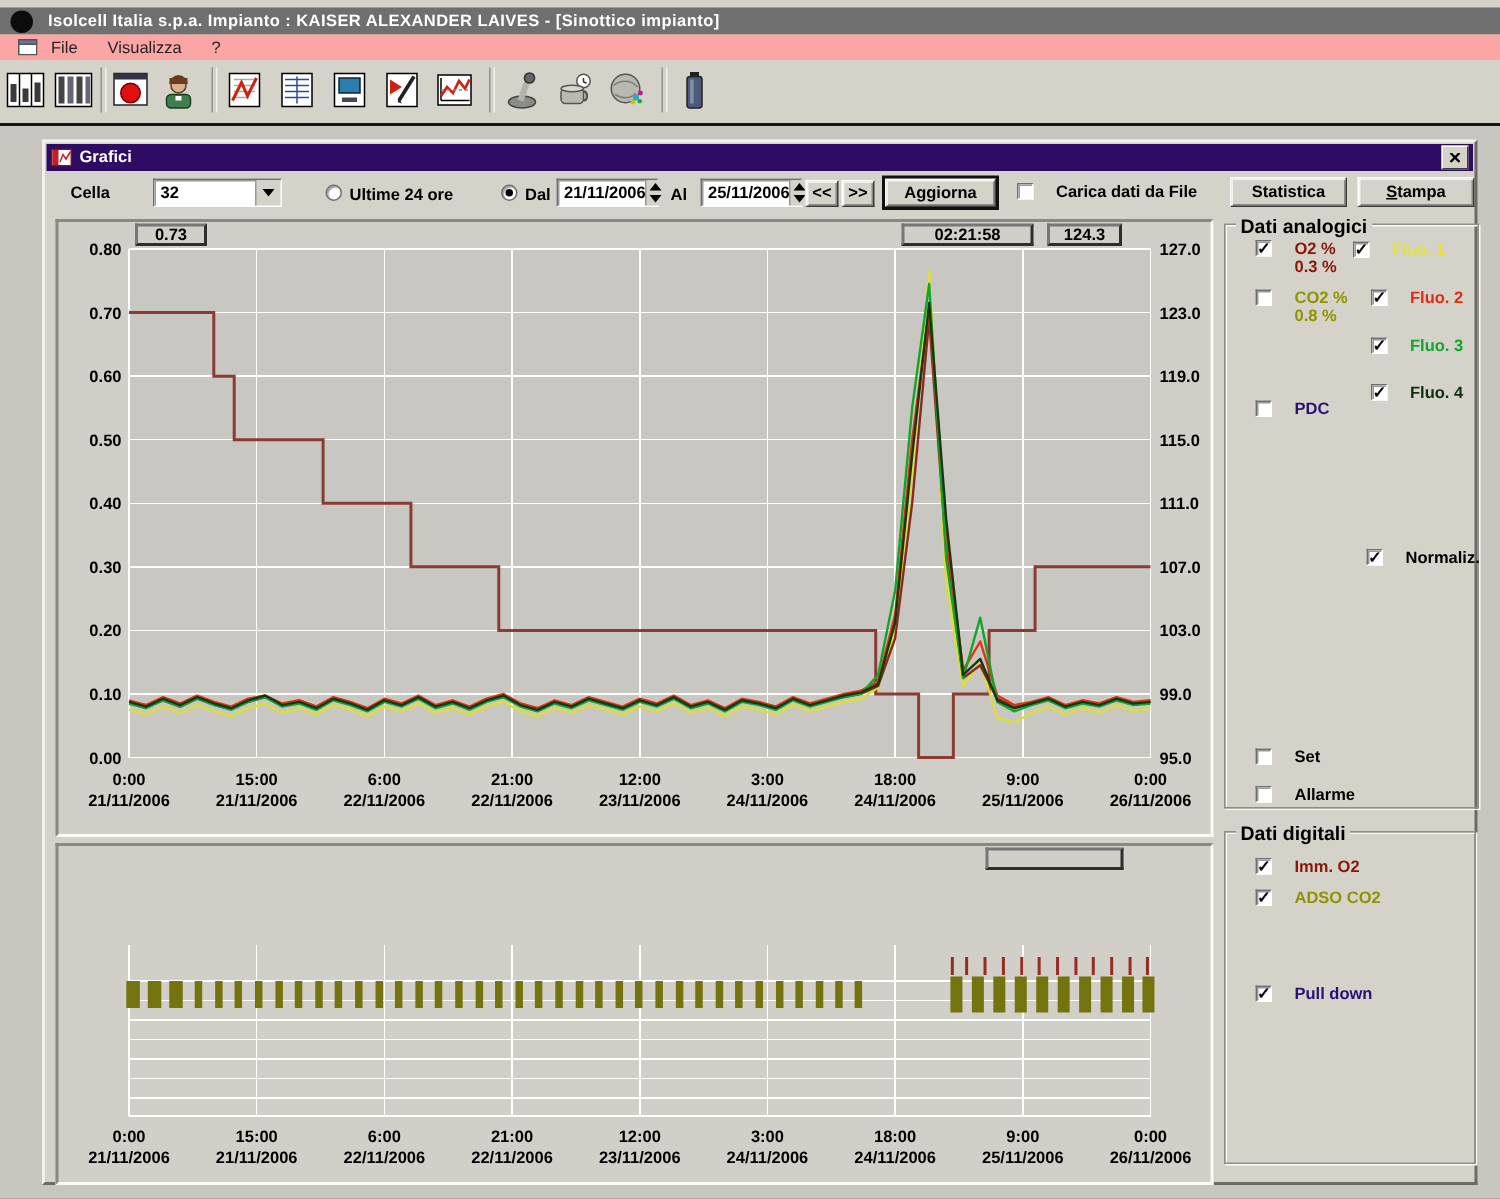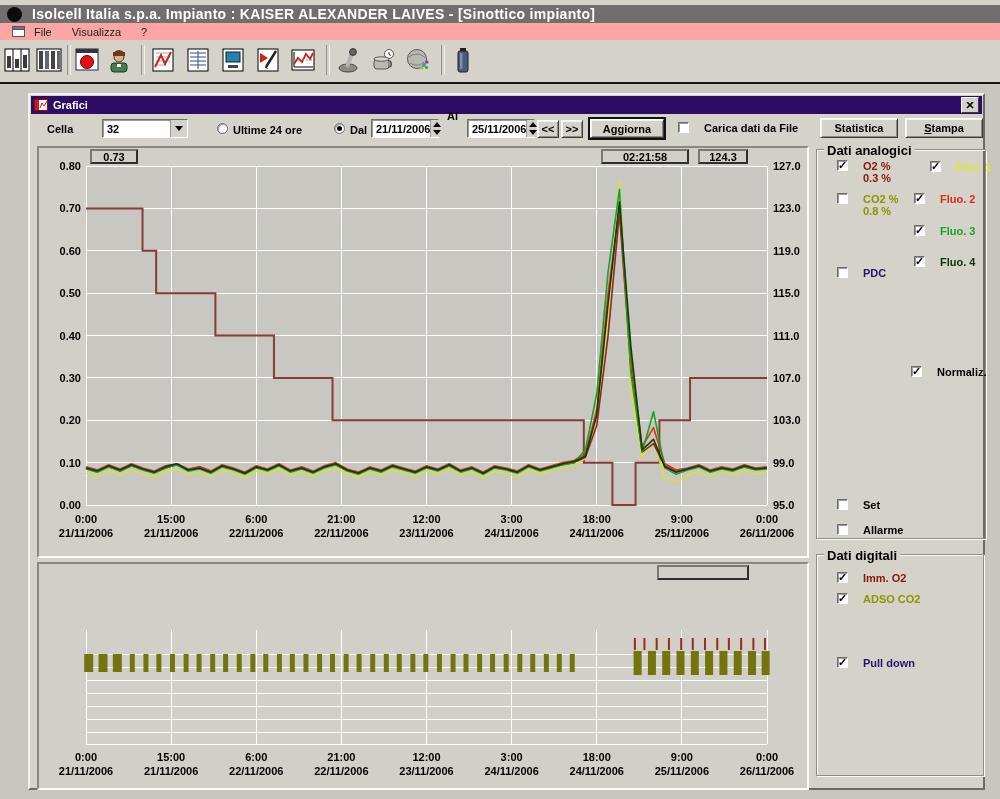--- a/index.html
+++ b/index.html
@@ -1,21 +1,21 @@
 <!DOCTYPE html>
 <html><head>
 <meta charset="utf-8">
 <style>
   html,body{margin:0;padding:0;background:#8f8d89;}
   .screen{position:relative;width:1000px;height:799px;background:#c9c6bf;font-family:"Liberation Sans",sans-serif;overflow:hidden;}
   .topstrip{position:absolute;left:0;top:0;width:100%;height:5px;background:#d5d2c9;}
   
   .app-titlebar{position:absolute;left:0;top:5px;width:100%;height:18px;background:#6f6f6f;display:flex;align-items:center;box-sizing:border-box;padding-left:7px;}
   .logo{width:15px;height:15px;border-radius:50%;background:#0c0c0c;flex:none;}
-  .app-title{color:#ffffff;font-size:14px;font-weight:bold;margin-left:10px;white-space:nowrap;letter-spacing:.3px;}
+  .app-title{color:#ffffff;font-size:11px;font-weight:bold;margin-left:10px;white-space:nowrap;letter-spacing:.3px;}
   
   .menubar{position:absolute;left:0;top:23px;width:100%;height:17px;background:#fca5a5;display:flex;align-items:center;padding-left:12px;box-sizing:border-box;}
   .menu-icon{width:13px;height:11px;margin-right:6px;}
   .menu-item{font-size:11px;color:#222;margin-right:14px;padding:1px 3px;}
   
   .toolbar{position:absolute;left:0;top:40px;width:100%;height:42px;background:#d5d2c9;border-bottom:2px solid #151515;}
   .tbtn{position:absolute;top:3px;width:30px;height:34px;display:flex;align-items:center;justify-content:center;}
   .tsep{position:absolute;top:5px;width:2px;height:30px;border-left:1px solid #94928c;border-right:1px solid #f2f0ea;}
   
   .gwin{position:absolute;left:28px;top:93px;width:957px;height:697px;background:#d5d2c9;border:2px solid;border-color:#f2f0ea #6d6a64 #6d6a64 #f2f0ea;box-sizing:border-box;}
@@ -209,21 +209,21 @@
       <span class="val">21/11/2006</span>
       <span class="spin">
           <div>
             <span class="tri-up-s"></span>
           </div>
           <div>
             <span class="tri-dn-s"></span>
           </div>
         </span>
     </div>
-    <span class="lbl" style="left:417px;top:15px">Al</span>
+    <span class="lbl" style="left:417px;top:29px">Al</span>
     <div class="field" style="left:437px;top:24px;width:68px;height:19px">
       <span class="val">25/11/2006</span>
       <span class="spin">
           <div>
             <span class="tri-up-s"></span>
           </div>
           <div>
             <span class="tri-dn-s"></span>
           </div>
         </span>
@@ -413,21 +413,21 @@
       <span class="gb-title">Dati analogici</span>
     </div>
     <div class="cb-row" style="left:807px;top:65px">
       <span class="cb on"></span>
       <span class="cb-label" style="color: rgb(139, 21, 8);"><span>O2 %</span><br><span>0.3 %</span></span>
     </div>
     <div class="cb-row" style="left:807px;top:98px">
       <span class="cb"></span>
       <span class="cb-label" style="color: rgb(143, 148, 0);"><span>CO2 %</span><br><span>0.8 %</span></span>
     </div>
-    <div class="cb-row" style="left:900px;top:66px">
+    <div class="cb-row" style="left:872px;top:66px">
       <span class="cb on"></span>
       <span class="cb-label" style="color: rgb(228, 228, 50);">Fluo. 1</span>
     </div>
     <div class="cb-row" style="left:884px;top:98px">
       <span class="cb on"></span>
       <span class="cb-label" style="color: rgb(226, 43, 20);">Fluo. 2</span>
     </div>
     <div class="cb-row" style="left:884px;top:130px">
       <span class="cb on"></span>
       <span class="cb-label" style="color: rgb(18, 165, 44);">Fluo. 3</span>

